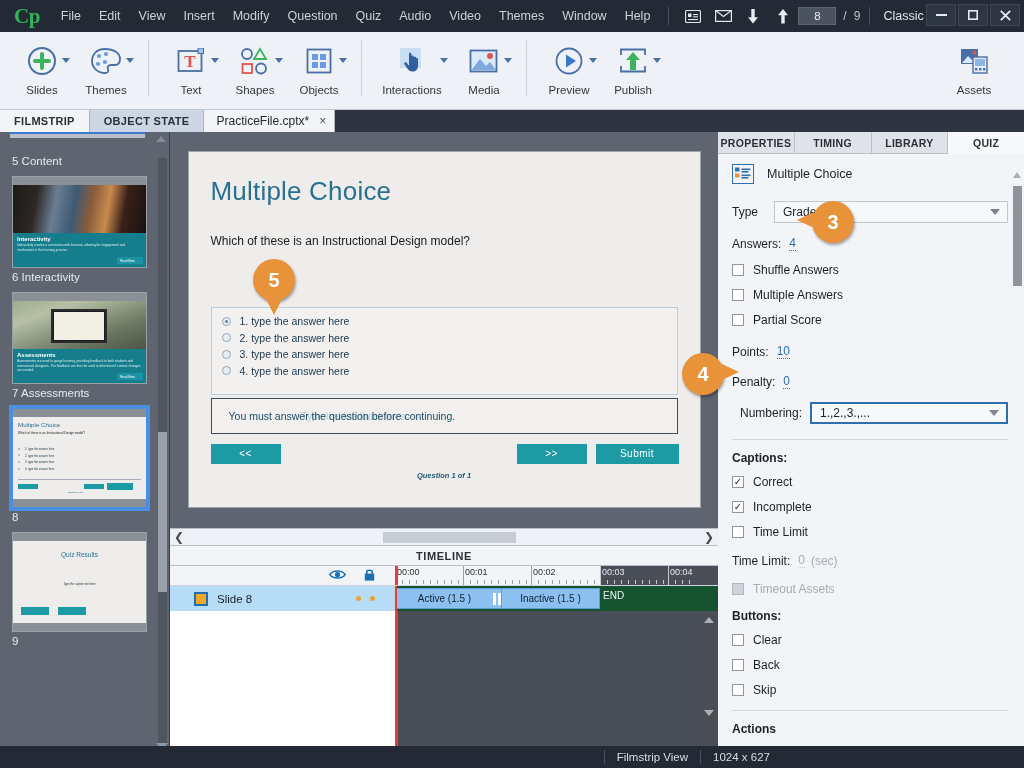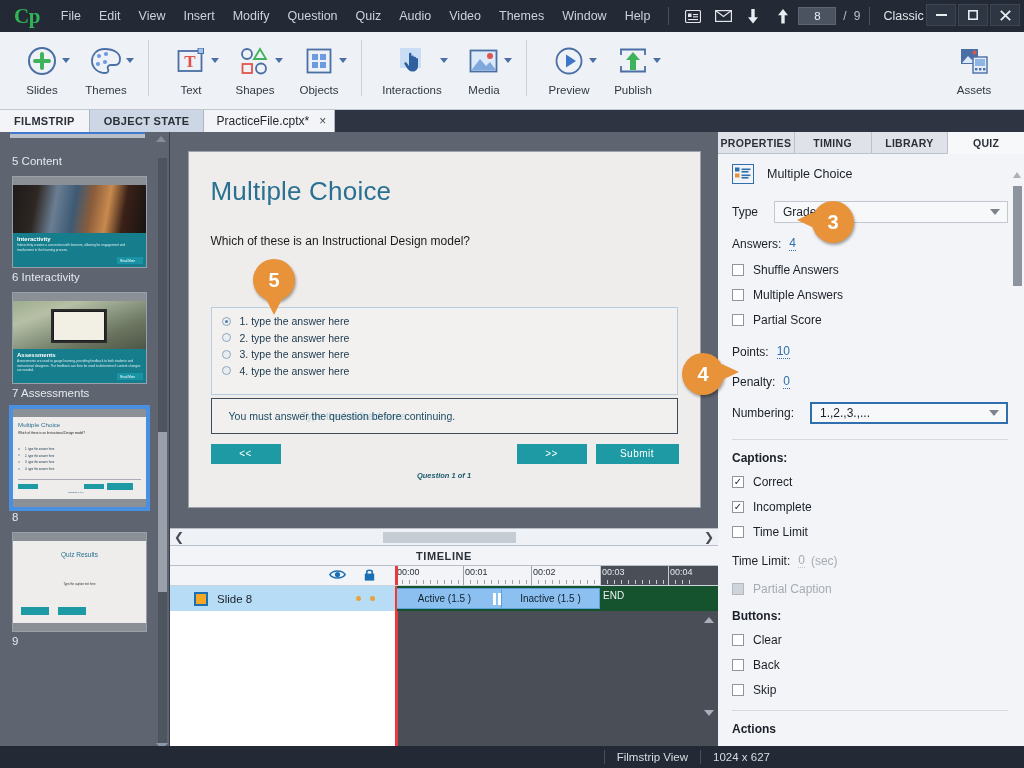--- a/index.html
+++ b/index.html
@@ -917,21 +917,21 @@
         <div class="rp-row" style="margin-bottom:15px;">
           <div class="rp-lbl">Points:</div>
           <div class="rp-link">10</div>
         </div>
         <div class="rp-row" style="">
           <div class="rp-lbl">Penalty:</div>
           <div class="rp-link">0</div>
         </div>
 
         <div class="rp-row" style="margin-bottom:15px;">
-          <div class="rp-lbl" style="width:78px;">Numbering:</div>
+          <div class="rp-lbl" style="width:78px;text-align:center;">Numbering:</div>
           <div class="rp-select focus">
             <span>1.,2.,3.,...</span>
             <span class="sel-caret"></span>
           </div>
         </div>
 
         <div class="rp-hr"></div>
 
         <div class="rp-sec">Captions:</div>
         <div class="rp-chk">
@@ -948,21 +948,21 @@
         </div>
 
         <div class="rp-row" style="margin-bottom:14px;">
           <div class="rp-lbl">Time Limit:</div>
           <div class="rp-link dim">0</div>
           <div class="rp-lbl dim" style="margin-left:6px;">(sec)</div>
         </div>
 
         <div class="rp-chk" style="margin-bottom:13px;">
           <span class="cbox dis"></span>
-          <span class="rp-lbl dim">Partial Caption</span>
+          <span class="rp-lbl dim">Timeout Assets</span>
         </div>
 
         <div class="rp-sec">Buttons:</div>
         <div class="rp-chk">
           <span class="cbox"></span>
           <span class="rp-lbl">Clear</span>
         </div>
         <div class="rp-chk">
           <span class="cbox"></span>
           <span class="rp-lbl">Back</span>

